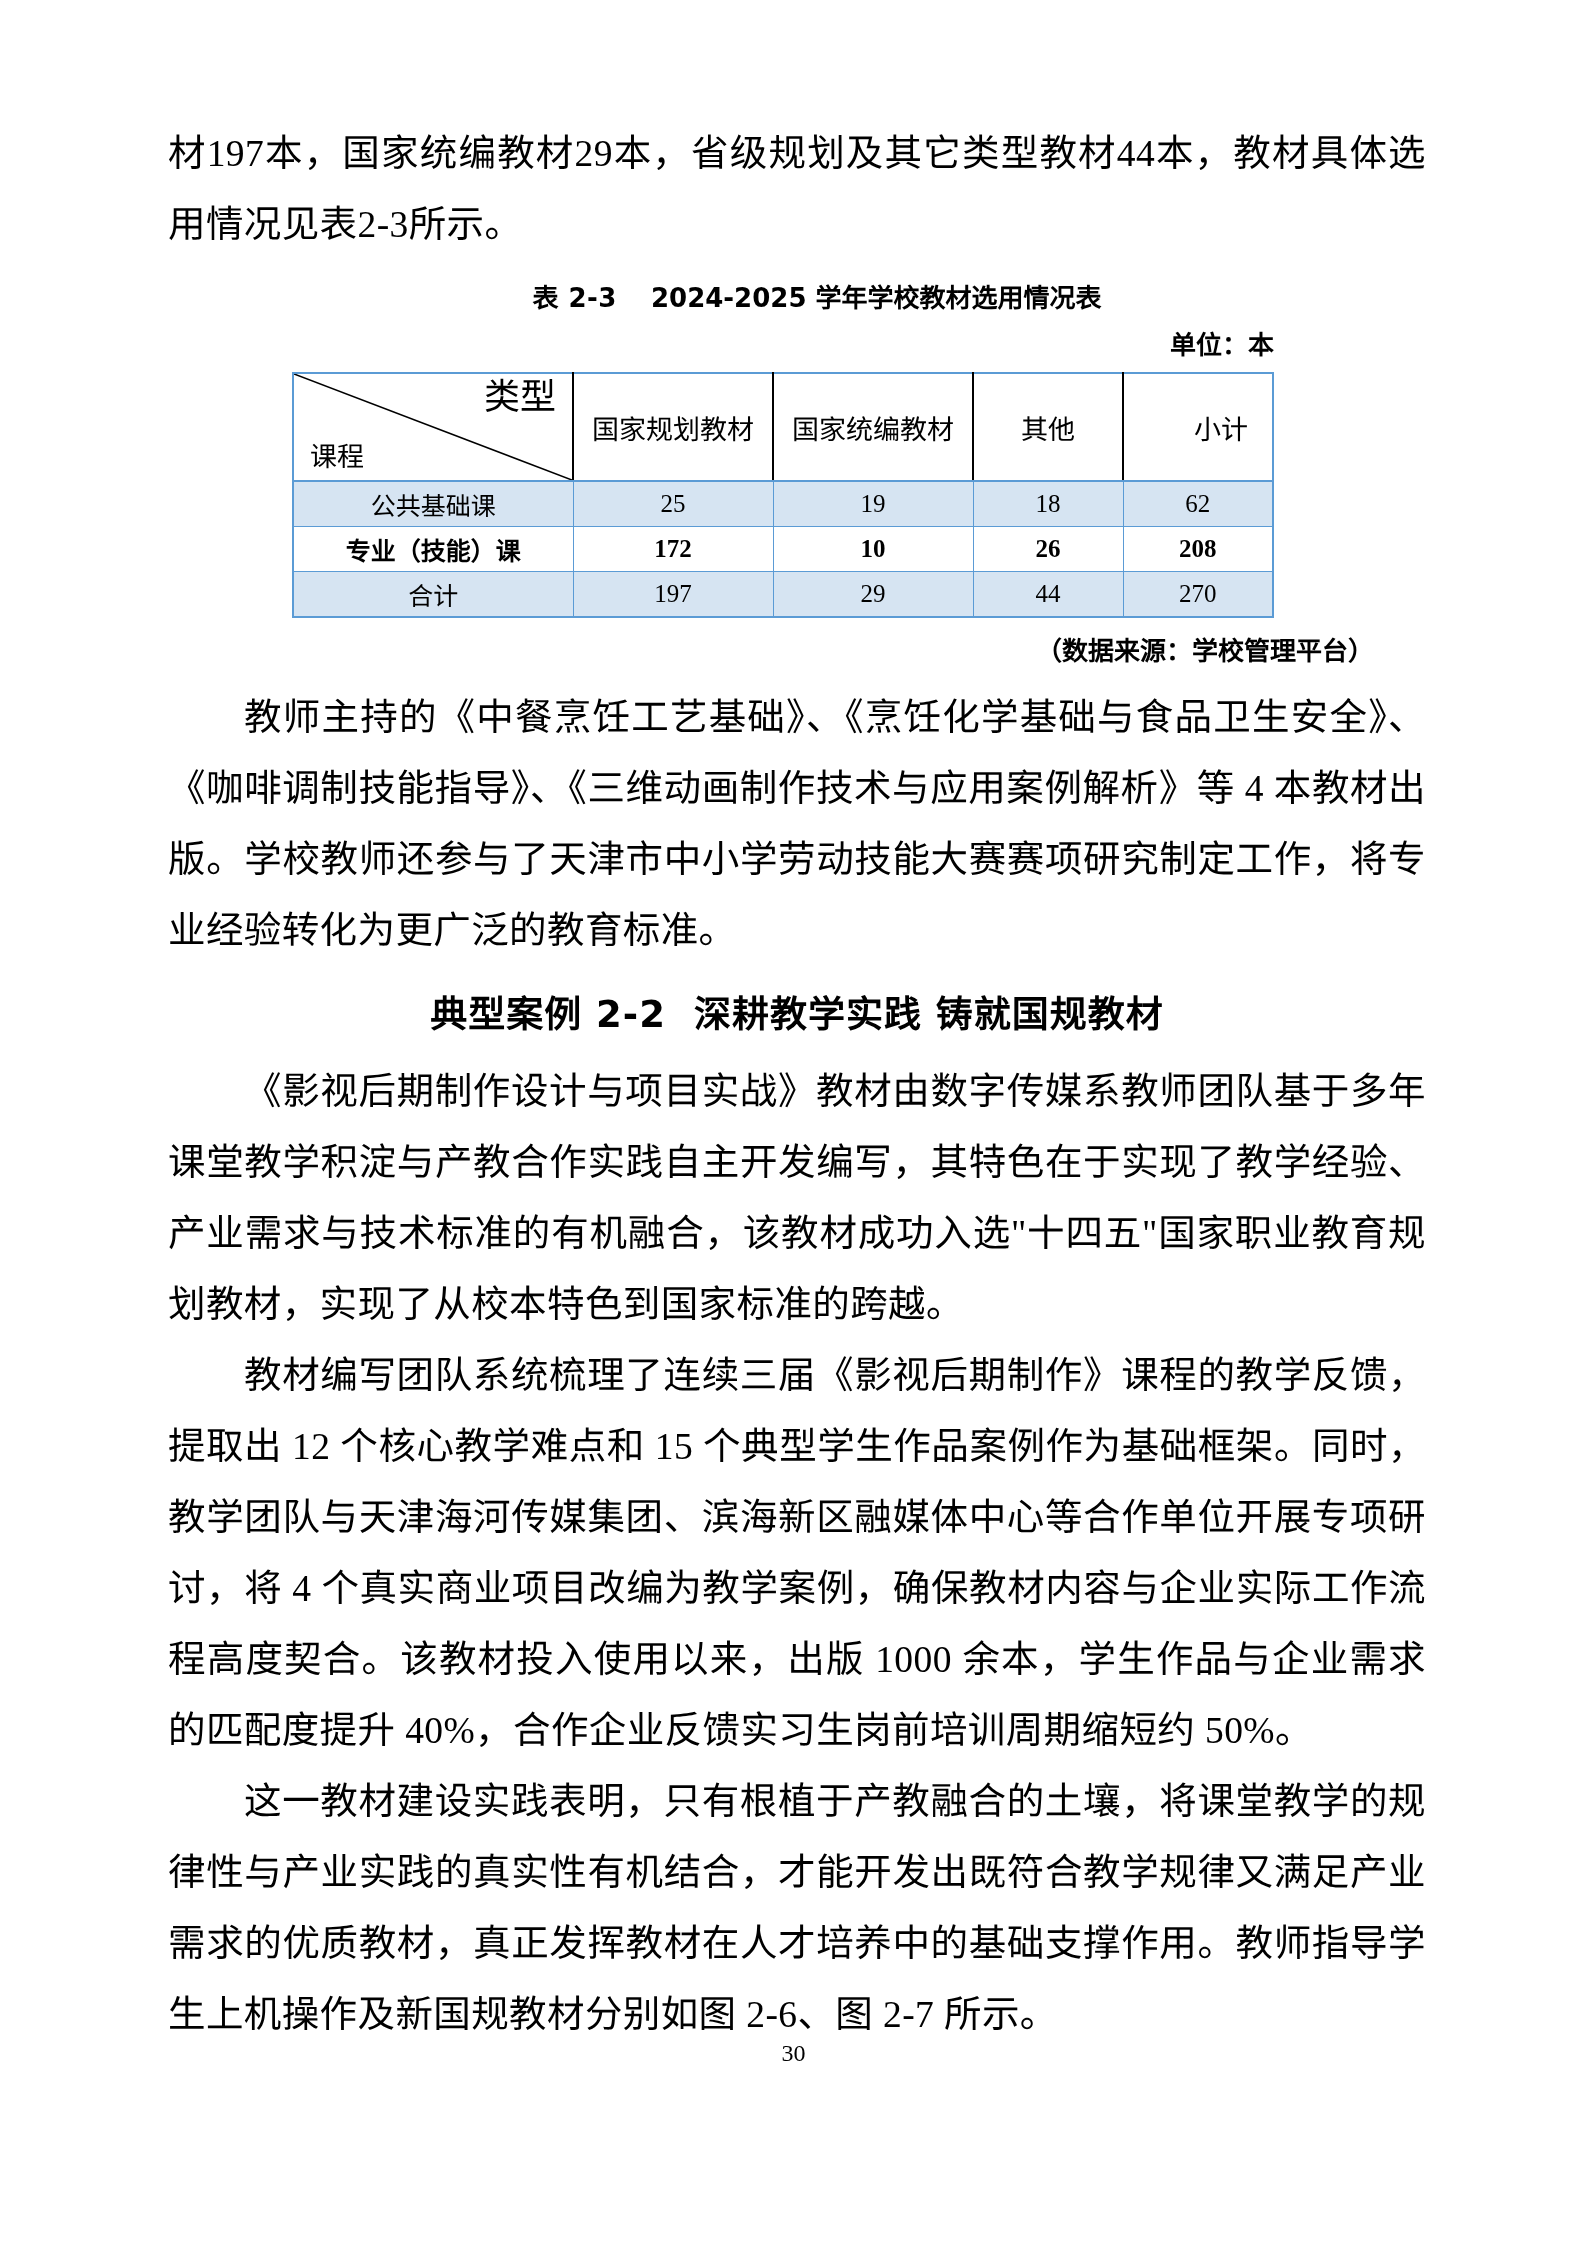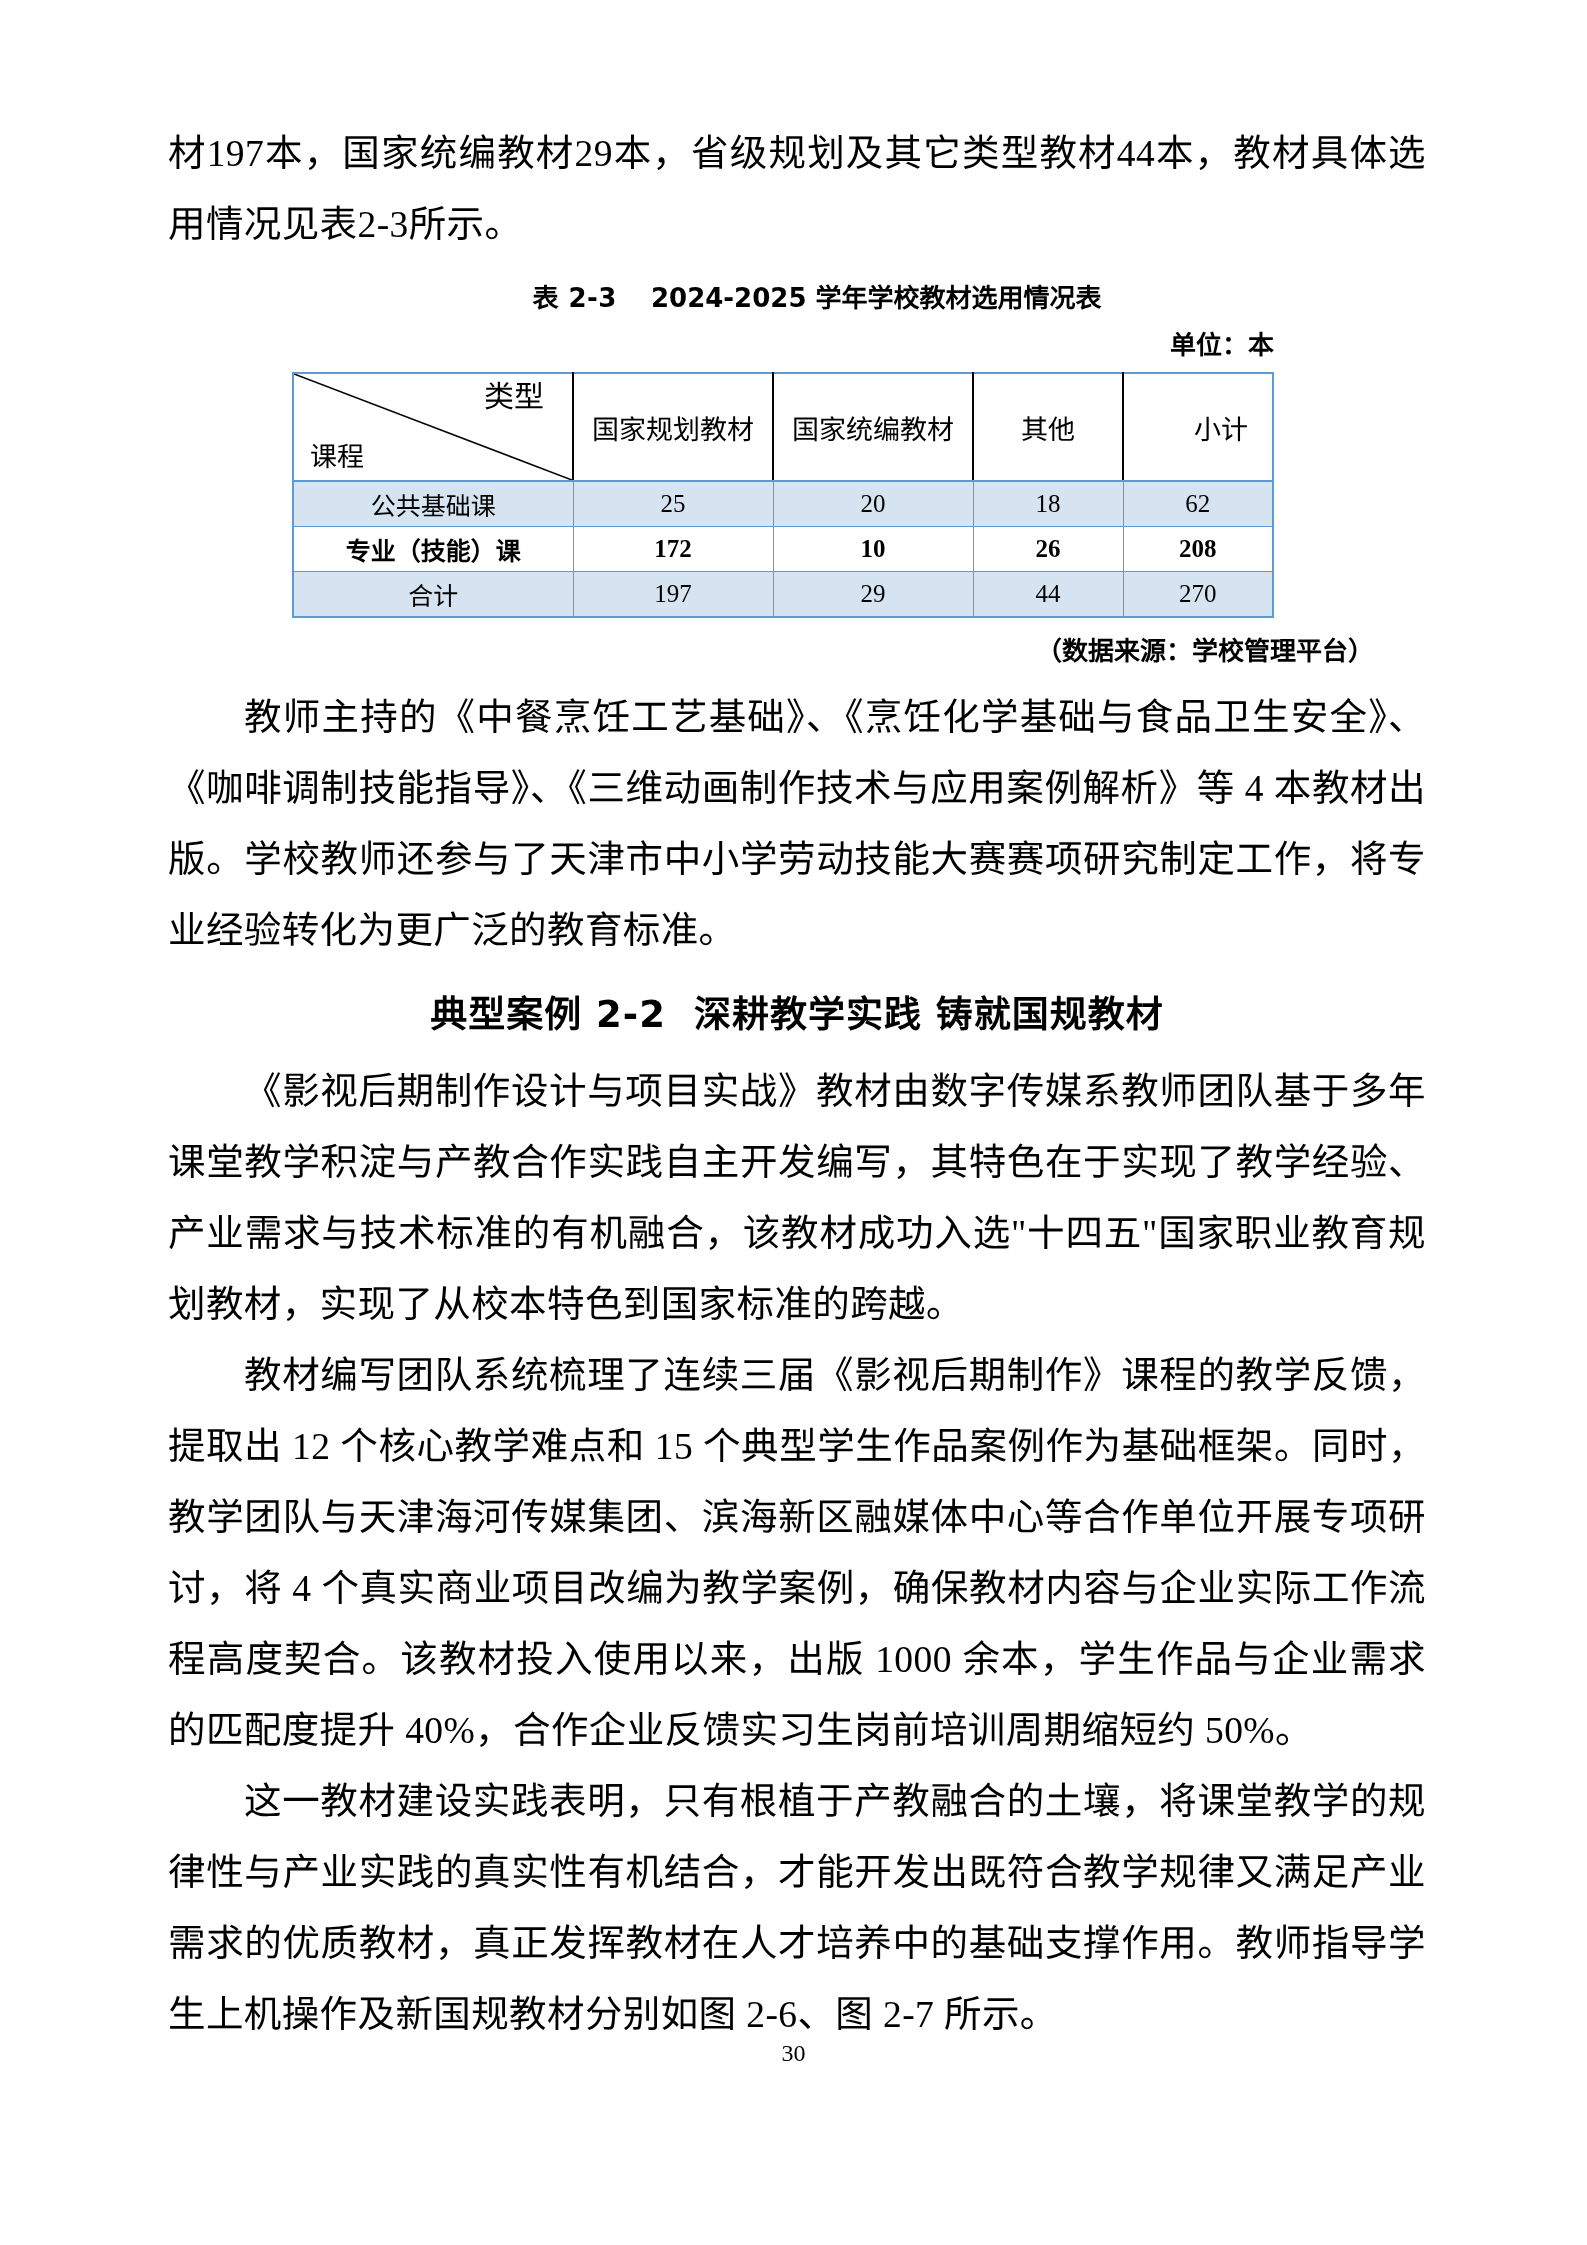--- a/index.html
+++ b/index.html
@@ -133,23 +133,23 @@
   }
   .corner-inner svg {
     position: absolute;
     left: 0; top: 0;
     width: 100%;
     height: 100%;
     display: block;
   }
   .corner-type {
     position: absolute;
-    right: 28px;
+    right: 16px;
     top: 6px;
-    font-size: 30px;
+    font-size: 36px;
     line-height: 34px;
   }
   .corner-course {
     position: absolute;
     left: 16px;
     bottom: 6px;
     font-size: 27px;
     line-height: 34px;
   }
 
@@ -226,21 +226,21 @@
             </td>
             <td>国家规划教材</td>
             <td>国家统编教材</td>
             <td>其他</td>
             <td class="last">小计</td>
           </tr>
 
           <tr class="body shade">
             <td>公共基础课</td>
             <td>25</td>
-            <td>20</td>
+            <td>19</td>
             <td>18</td>
             <td>62</td>
           </tr>
 
           <tr class="body plain">
             <td>专业（技能）课</td>
             <td>172</td>
             <td>10</td>
             <td>26</td>
             <td>208</td>

